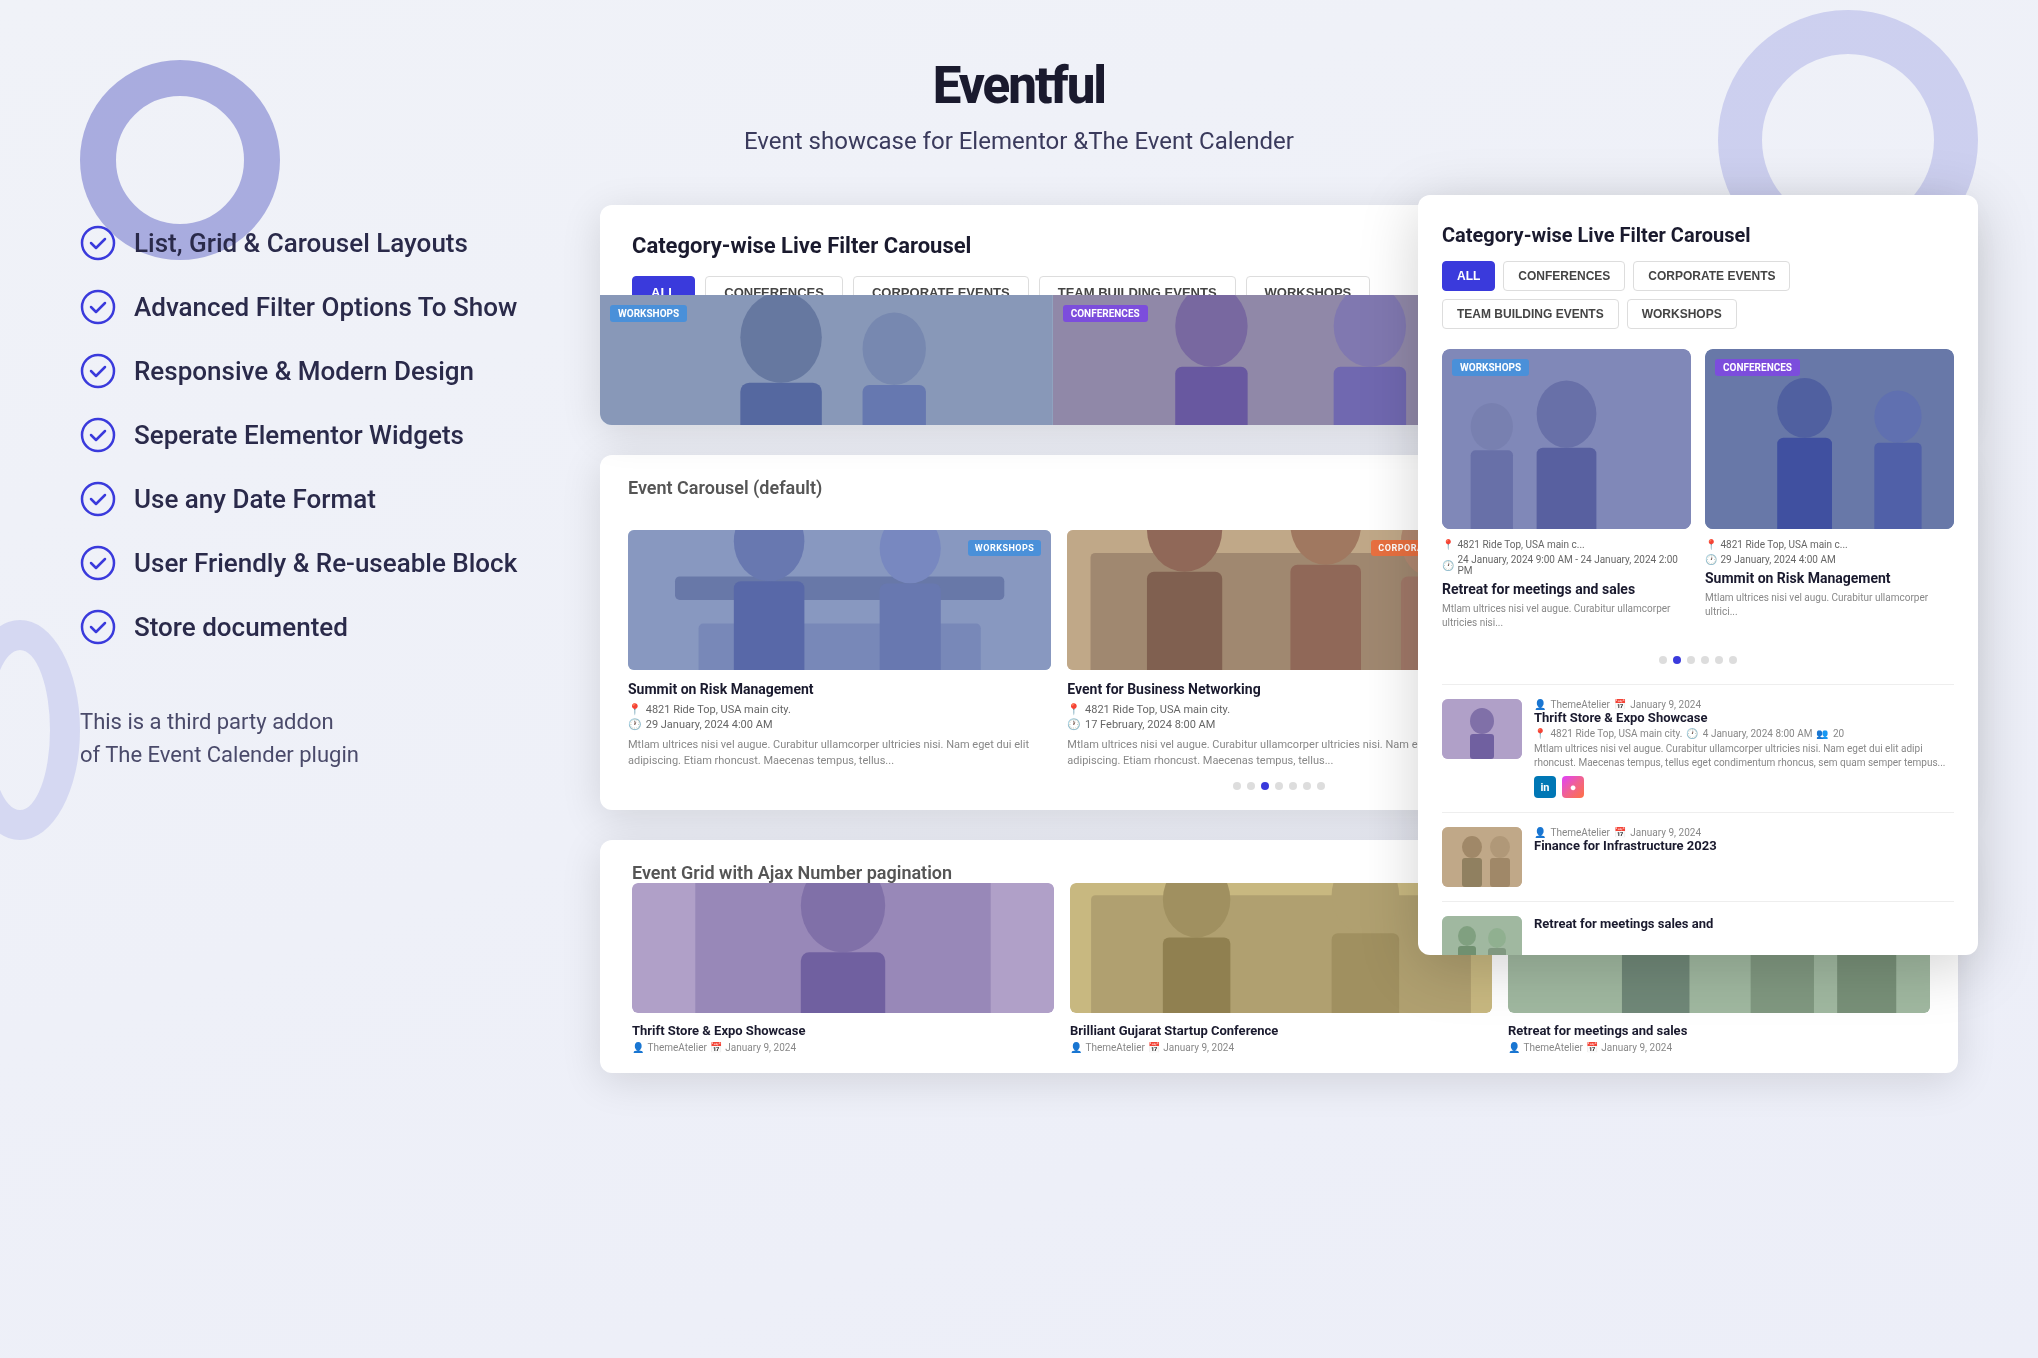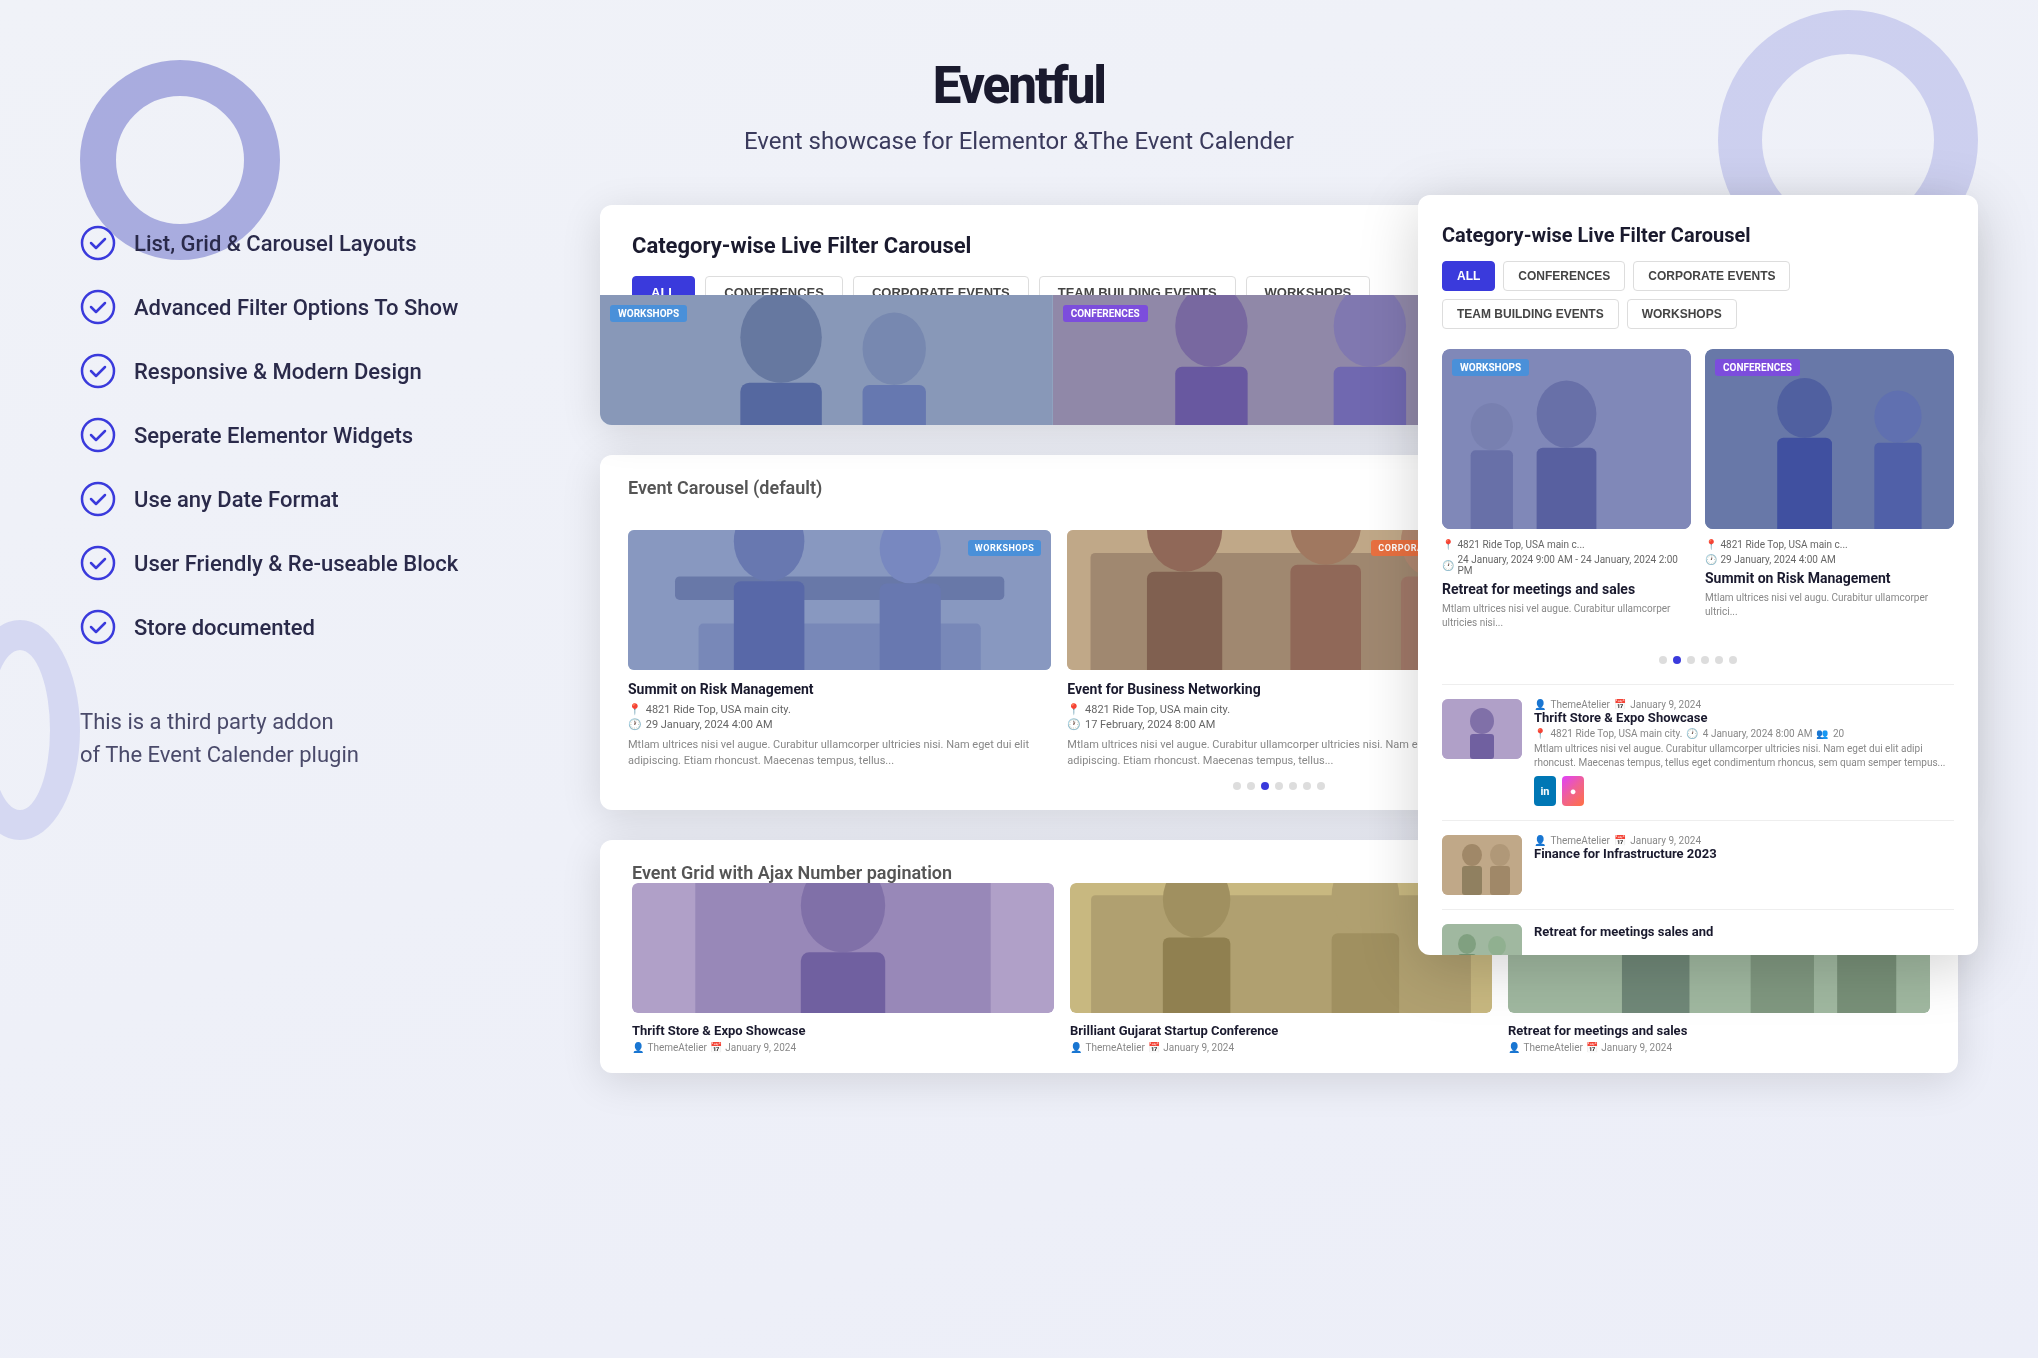--- a/index.html
+++ b/index.html
@@ -103,21 +103,21 @@
       align-items: center;
       gap: 18px;
     }
     .check-icon {
       width: 36px;
       height: 36px;
       flex-shrink: 0;
       color: #3a3adc;
     }
     .feature-text {
-      font-size: 22px;
+      font-size: 26px;
       color: #2a2a4a;
       font-weight: 500;
       text-align: right;
     }
 
     .footer-note {
       margin-top: 60px;
       font-size: 22px;
       color: #4a4a6a;
       line-height: 1.5;
@@ -470,21 +470,21 @@
       line-height: 1.4;
       margin-top: 3px;
     }
     .social-icons {
       display: flex;
       gap: 6px;
       margin-top: 6px;
     }
     .social-icon {
       width: 22px;
-      height: 30px;
+      height: 22px;
       border-radius: 4px;
       display: flex;
       align-items: center;
       justify-content: center;
       font-size: 11px;
       color: white;
       font-weight: 700;
     }
     .si-linkedin { background: #0077b5; }
     .si-instagram { background: linear-gradient(135deg, #e040fb, #f06292, #ff7043); }

